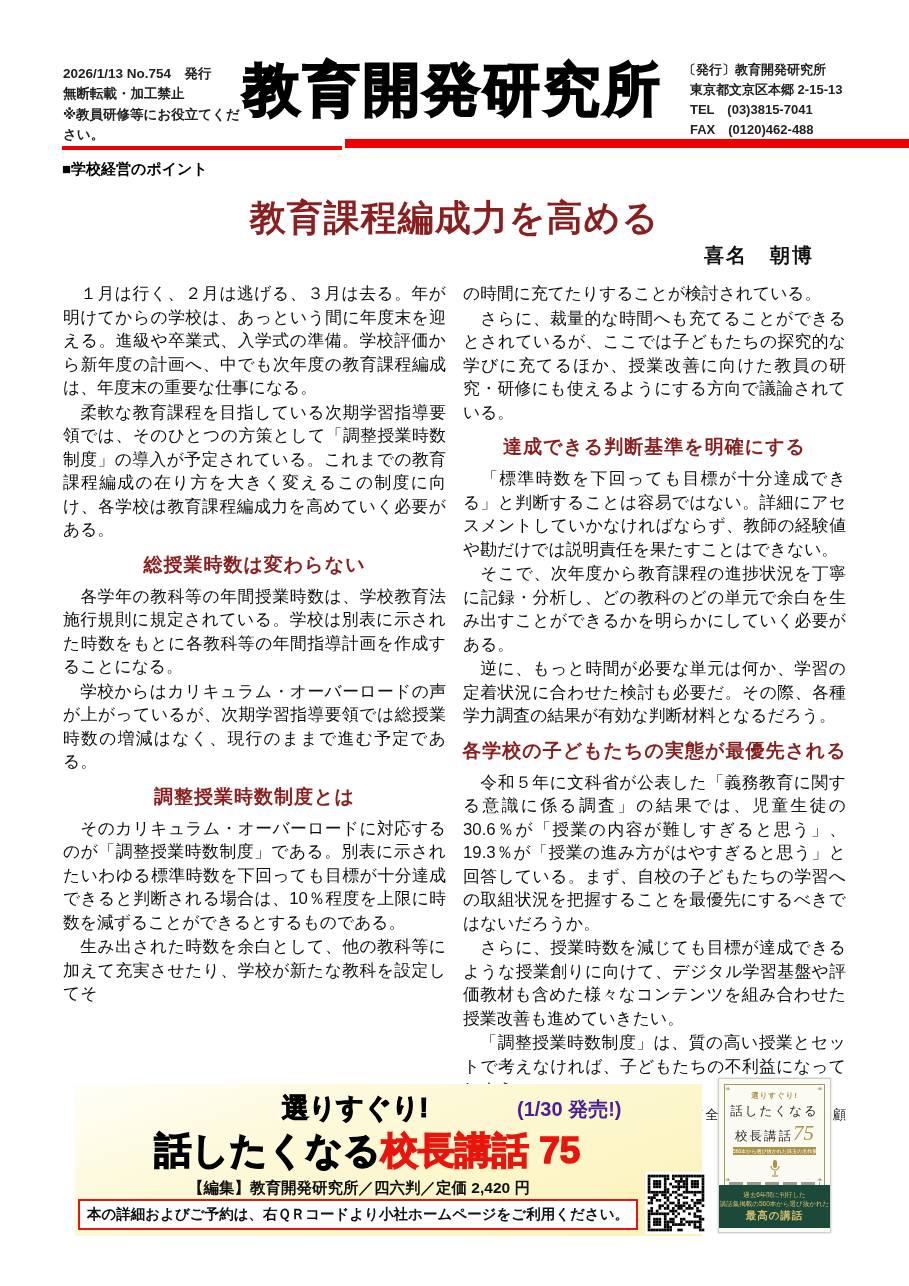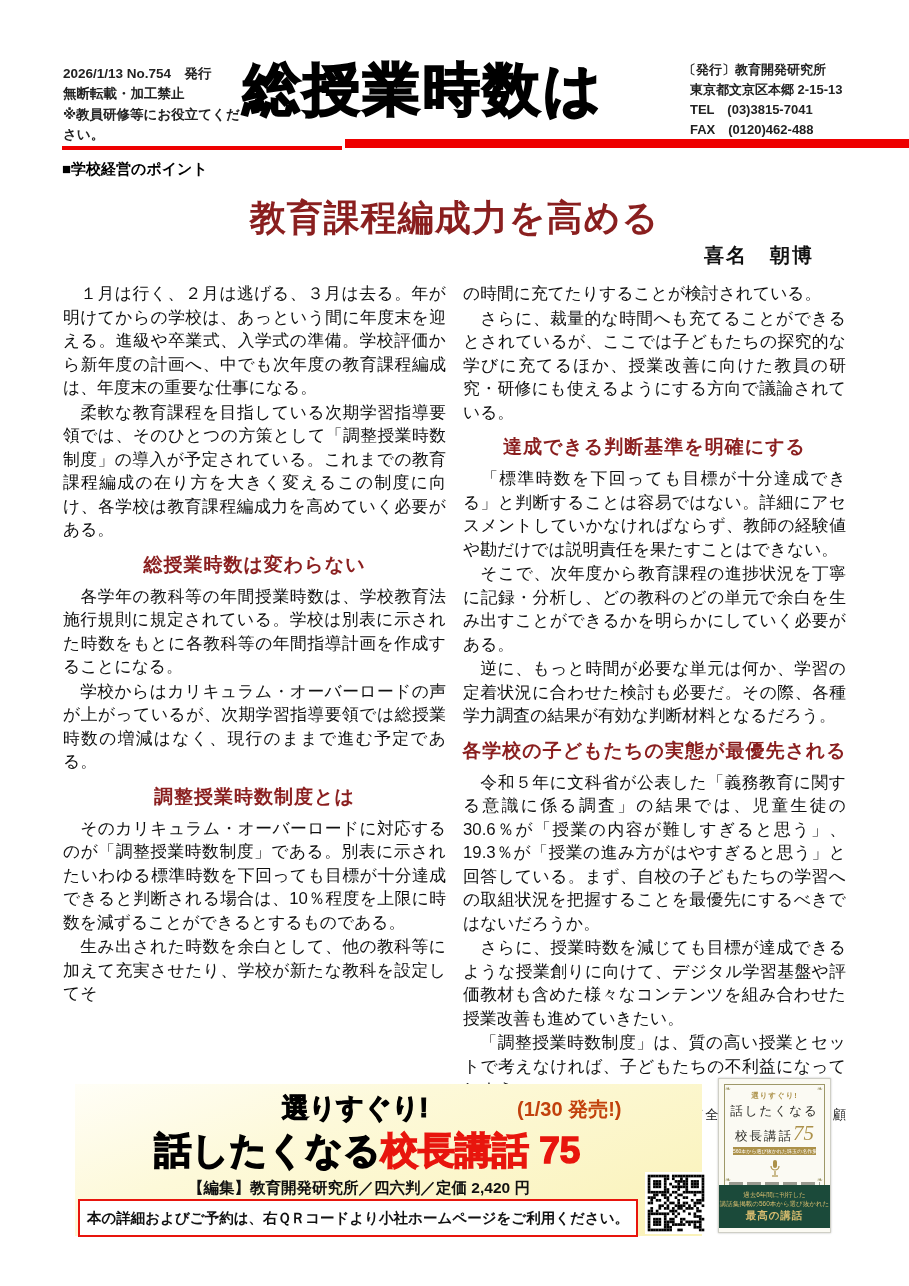--- a/index.html
+++ b/index.html
@@ -32,26 +32,26 @@
   .col{width:385px;font-size:16.8px;line-height:23.5px;text-align:justify;color:#101010;letter-spacing:0;}
   .col p{margin:1px;}
   .col h3{font-size:19px;line-height:25px;font-weight:bold;color:var(--maroon);text-align:center;margin:10px 0 8px;letter-spacing:1px;}
   .credit{margin-top:14px;font-size:13.3px;color:#222;}
 
   
   .ad{position:absolute;left:62px;top:1078px;width:786px;height:162px;}
   .ad-bg{position:absolute;left:13px;top:6px;width:627px;height:152px;
          background:linear-gradient(160deg,#fffef7 0%,#fdf9d9 35%,#faf2b8 100%);}
   .ad-catch{position:absolute;left:13px;top:12px;width:560px;text-align:center;font-size:27px;font-weight:900;color:#000;-webkit-text-stroke:1px #000;}
-  .ad-release{position:absolute;left:455px;top:18px;font-size:20px;font-weight:600;color:#c2410c;white-space:nowrap;}
+  .ad-release{position:absolute;left:455px;top:18px;font-size:20px;font-weight:600;color:#4c1d95;white-space:nowrap;}
   .ad-title{position:absolute;left:13px;top:48px;width:585px;text-align:center;font-size:37px;font-weight:900;-webkit-text-stroke:1.5px currentColor;white-space:nowrap;}
   .ad-title .black{color:#000;-webkit-text-stroke:1.5px #000;}
   .ad-title .red{color:var(--ad-red);-webkit-text-stroke:1.5px var(--ad-red);}
   .ad-spec{position:absolute;left:13px;top:100px;width:560px;text-align:center;font-size:15.5px;font-weight:600;color:#111;padding-left:8px;}
-  .ad-notice{position:absolute;left:16px;top:121px;width:560px;height:38px;background:#fff;border:2px solid var(--ad-red);
+  .ad-notice{position:absolute;left:16px;top:121px;width:560px;height:31px;background:#fff;border:2px solid var(--ad-red);
              display:flex;align-items:center;justify-content:center;font-size:14.5px;font-weight:600;color:#111;}
   .qr{position:absolute;left:583px;top:94px;width:62px;height:62px;background:#fff;}
 
   
   .book{position:absolute;left:656px;top:0;width:113px;height:155px;background:#fbfaf3;border:1px solid #cfcfc6;box-shadow:0 0 2px rgba(0,0,0,.25);}
   .book-top{position:relative;width:100%;height:112px;}
   .book-frame{position:absolute;left:5px;top:5px;right:5px;bottom:3px;border:1px solid #9e9868;}
   .book-dot{position:absolute;width:7px;height:7px;color:#9e9868;font-size:7px;line-height:7px;}
   .book-tagline{position:absolute;left:0;right:0;top:12px;text-align:center;font-size:7.5px;font-weight:bold;color:var(--book-gold);letter-spacing:1px;}
   .book-title1{position:absolute;left:0;right:0;top:24px;text-align:center;font-size:12.5px;color:#2a2a26;font-family:"Liberation Serif","DejaVu Serif",serif;letter-spacing:2px;}
@@ -70,21 +70,21 @@
 <body>
 
 <div class="page">
 
   <div class="issue-info">
     <div>2026/1/13 No.754　発行</div>
     <div>無断転載・加工禁止</div>
     <div class="note">※教員研修等にお役立てください。</div>
   </div>
 
-  <div class="masthead">総授業時数は</div>
+  <div class="masthead">教育開発研究所</div>
 
   <div class="publisher">
     <div>〔発行〕教育開発研究所</div>
     <div class="ind">東京都文京区本郷 2-15-13</div>
     <div class="ind">TEL　(03)3815-7041</div>
     <div class="ind">FAX　(0120)462-488</div>
   </div>
 
   <div class="rule-left"></div>
   <div class="rule-main"></div>

